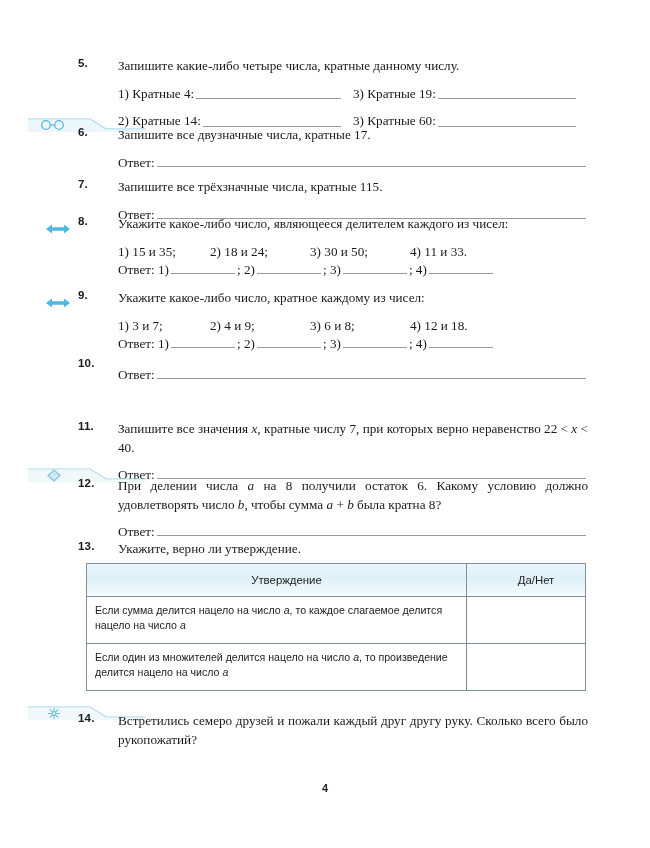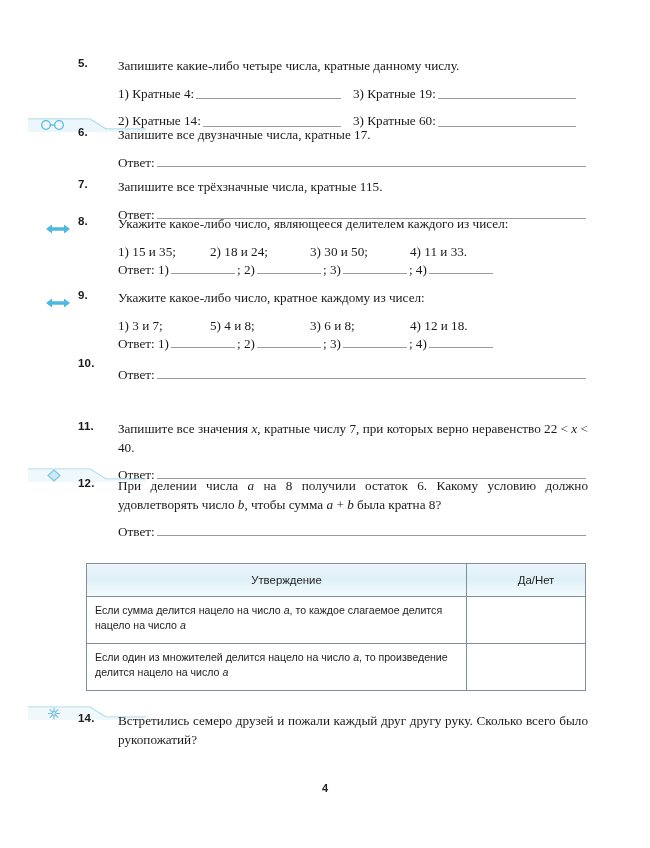--- a/index.html
+++ b/index.html
@@ -256,21 +256,21 @@
     </svg>
   </div>
 
   <div class="problem" style="top:289px;">
     <div class="pnum">9.</div>
     <div class="pbody">
       <div>Укажите какое-либо число, кратное каждому из чисел:</div>
 
       <div class="subrow">
         <span style="width:92px;">1) 3 и 7;</span>
-        <span style="width:100px;">5) 4 и 8;</span>
+        <span style="width:100px;">2) 4 и 9;</span>
         <span style="width:100px;">3) 6 и 8;</span>
         <span>4) 12 и 18.</span>
       </div>
 
       <div class="ansmulti">
         <span class="seg">Ответ: 1)</span>
         <span class="rule"></span>
         <span class="seg">; 2)</span>
         <span class="rule"></span>
         <span class="seg">; 3)</span>
@@ -314,20 +314,26 @@
     <div class="pnum">12.</div>
     <div class="pbody justify">
       <div>При делении числа <i class="ital">a</i> на 8 получили остаток 6. Какому условию должно удовлетворять число <i class="ital">b</i>, чтобы сумма <i class="ital">a</i> + <i class="ital">b</i> была кратна 8?</div>
       <div class="ansrow">
         <span class="lbl">Ответ:</span>
         <span class="rule grow"></span>
       </div>
     </div>
   </div>
 
+  <div class="problem" style="top:540px;">
+    <div class="pnum">13.</div>
+    <div class="pbody">
+      <div>Укажите, верно ли утверждение.</div>
+    </div>
+  </div>
 
   <table class="qtable" style="top:563px;">
     <thead>
       <tr>
         <th class="c-stmt">Утверждение</th>
         <th class="c-yn">Да/Нет</th>
       </tr>
     </thead>
     <tbody>
       <tr>

